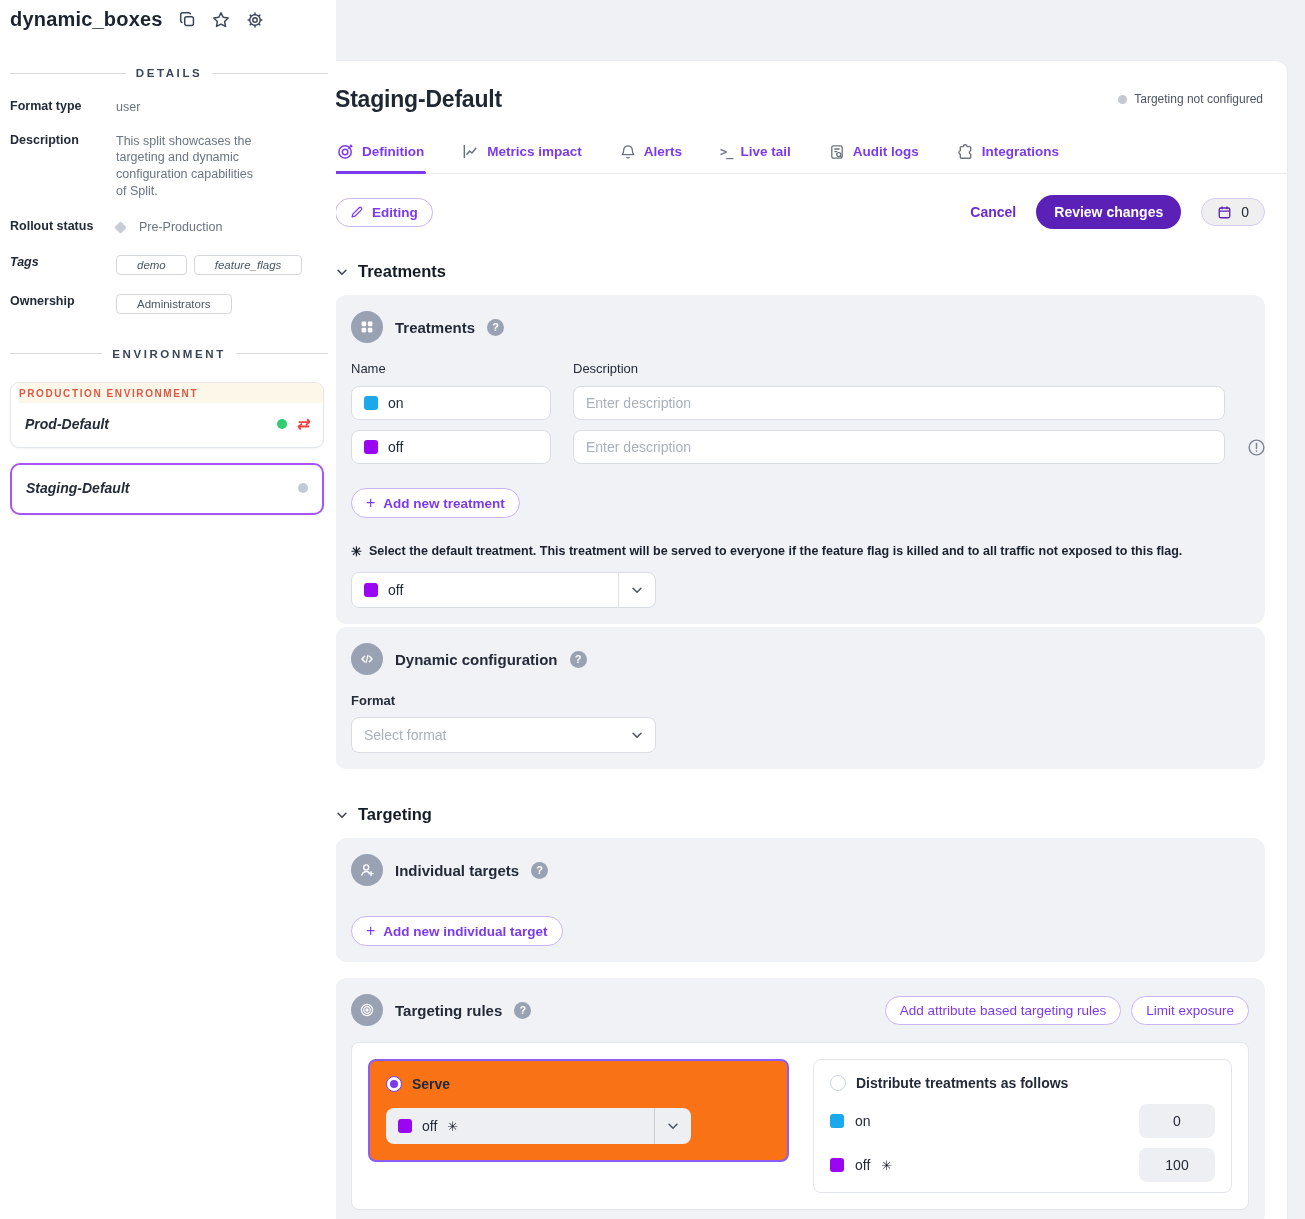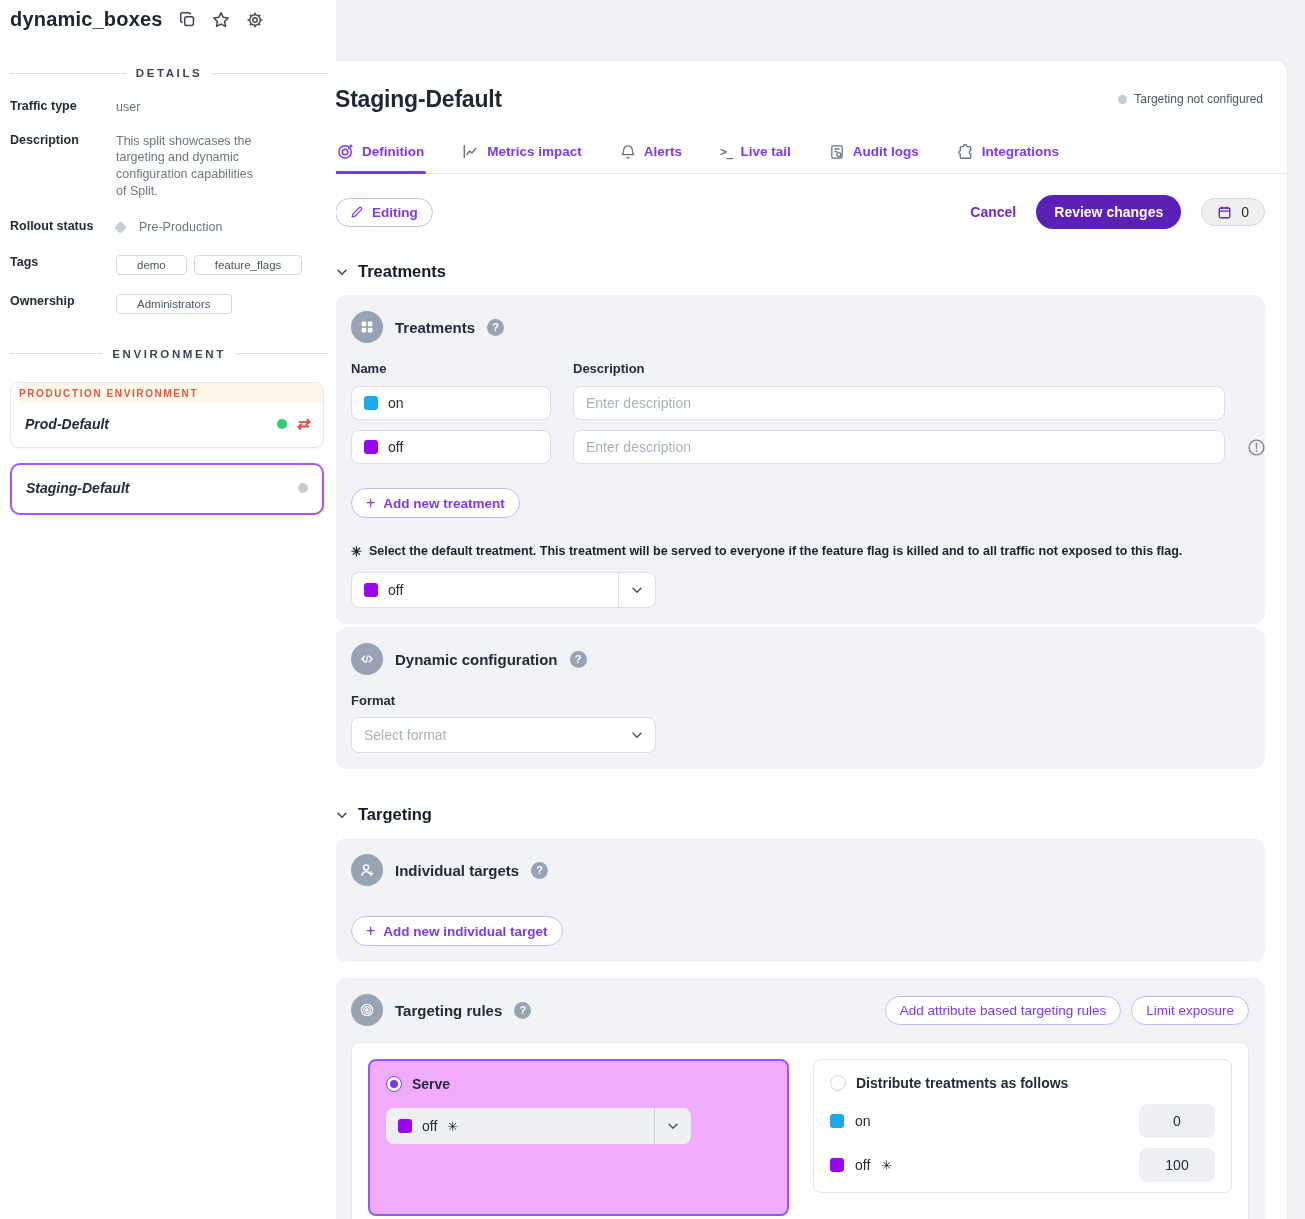--- a/index.html
+++ b/index.html
@@ -58,39 +58,39 @@
   .section-header { display:flex; align-items:center; gap:9px; margin-top:33px; cursor:pointer; }
   .section-header .stitle { font-size:16.5px; font-weight:700; color:#141b26; }
 
   .panel { background:#f0f2f6; border-radius:12px; padding:16px; margin-top:14px; }
   .panel-head { display:flex; align-items:center; gap:12px; }
   .picon { width:32px; height:32px; border-radius:50%; background:#98a2b3; display:flex; align-items:center; justify-content:center; flex:none; }
   .ptitle { font-size:15px; font-weight:700; color:#242b38; }
   .help { width:17px; height:17px; border-radius:50%; background:#98a2b3; color:#fff; font-size:11px; font-weight:700; display:flex; align-items:center; justify-content:center; cursor:pointer; }
 
   .tr-grid { display:grid; grid-template-columns:200px 652px 30px; column-gap:22px; align-items:center; margin-top:18px; row-gap:10px; }
-  .col-label { font-size:13px; font-weight:700; color:#242b38; margin-bottom:0px; }
+  .col-label { font-size:13px; font-weight:400; color:#242b38; margin-bottom:0px; }
   .name-box { display:flex; align-items:center; gap:10px; background:#fff; border:1px solid #d9dde3; border-radius:8px; height:34px; padding:0 12px; font-size:14px; color:#242b38; }
   .sq { width:14px; height:14px; border-radius:3px; flex:none; }
   .desc-input { height:34px; width:100%; border:1px solid #d9dde3; border-radius:8px; background:#fff; padding:0 12px; font-size:14px; color:#242b38; outline:none; }
   .desc-input::placeholder { color:#a8b0bc; }
 
   .add-btn { margin-top:24px; }
   .plus { font-size:16px; font-weight:400; line-height:1; }
   .default-note { display:flex; align-items:flex-start; gap:7px; margin-top:26px; font-size:12.5px; font-weight:700; color:#1a212d; }
   .selectbox { display:flex; align-items:center; gap:10px; width:305px; height:36px; background:#fff; border:1px solid #d9dde3; border-radius:8px; padding-left:12px; font-size:14px; color:#242b38; cursor:pointer; margin-top:13px; overflow:hidden; }
   .caret-zone { margin-left:auto; height:100%; display:flex; align-items:center; padding:0 11px; border-left:1px solid #dcdfe5; }
   .caret-zone.noline { border-left:none; }
   .placeholder { color:#a8b0bc; }
 
   .fmt-label { margin-top:18px; font-size:13px; font-weight:700; color:#242b38; }
 
   .rules-head-right { margin-left:auto; display:flex; gap:10px; }
   .rules-box { margin-top:16px; background:#fff; border:1px solid #e2e5ea; border-radius:8px; padding:16px; display:flex; gap:24px; align-items:flex-start; }
-  .serve-panel { flex:1; border:2px solid #8b5cf6; border-radius:8px; background:#f0abfc; padding:15px 16px; height:157px; }
+  .serve-panel { flex:1; border:2px solid #8b5cf6; border-radius:8px; background:#f97316; padding:15px 16px; height:103px; }
   .dist-panel { flex:1; border:1px solid #e2e5ea; border-radius:8px; background:#fff; padding:15px 16px; height:134px; }
   .radio-row { display:flex; align-items:center; gap:10px; }
   .radio { width:16px; height:16px; border-radius:50%; border:1.5px solid #cbd5e1; background:#fff; flex:none; position:relative; cursor:pointer; }
   .radio.checked { border-color:#7c3aed; }
   .radio.checked::after { content:''; position:absolute; inset:3px; border-radius:50%; background:#7c3aed; }
   .radio-label { font-size:14px; font-weight:700; color:#242b38; }
   .serve-select { background:#edeff3; border:none; margin-top:16px; }
   .serve-select .caret-zone { border-left:1px solid #c9cdd4; }
   .marker { font-size:13px; color:#1a212d; }
   .dist-row { display:flex; align-items:center; gap:11px; margin-top:13px; }
@@ -122,38 +122,38 @@
         </svg>
     </div>
 
     <div class="rule-header">
       <span class="line"></span>
       <span class="cap">DETAILS</span>
       <span class="line"></span>
     </div>
 
     <div class="field" style="margin-top:20px;">
-      <div class="lbl">Traffic type</div>
+      <div class="lbl">Format type</div>
       <div class="val">user</div>
     </div>
 
     <div class="field">
       <div class="lbl">Description</div>
       <div class="val" style="width:148px;">This split showcases the targeting and dynamic configuration capabilities of Split.</div>
     </div>
 
     <div class="field" style="margin-top:20px;">
       <div class="lbl">Rollout status</div>
       <div class="val status-val">
         <span class="diamond"></span>
         <span>Pre-Production</span>
       </div>
     </div>
 
-    <div class="field" style="margin-top:19px;">
+    <div class="field" style="margin-top:19px;font-style:italic;">
       <div class="lbl">Tags</div>
       <div class="chips">
         <span class="chip">demo</span>
         <span class="chip">feature_flags</span>
       </div>
     </div>
 
     <div class="field" style="margin-top:19px;">
       <div class="lbl">Ownership</div>
       <div class="chips">

